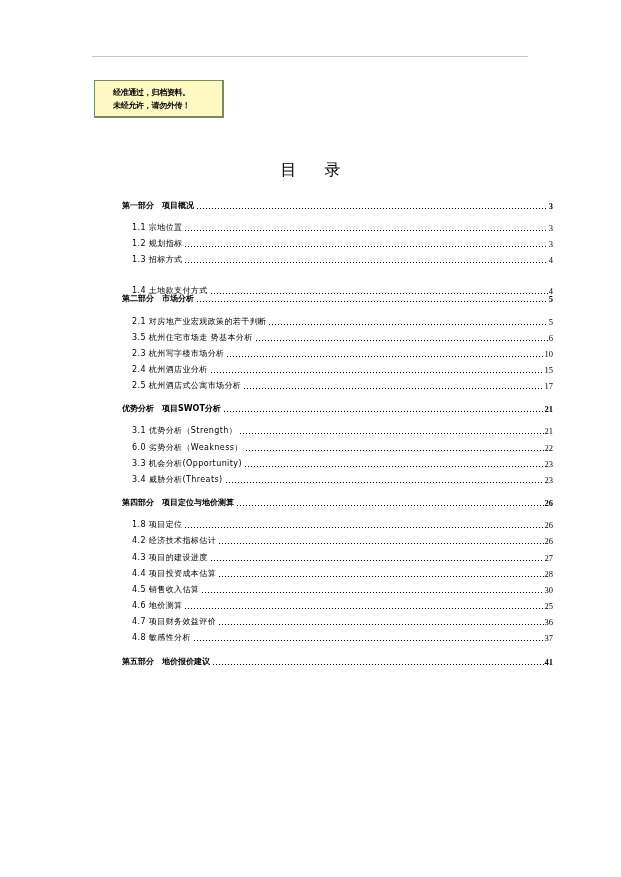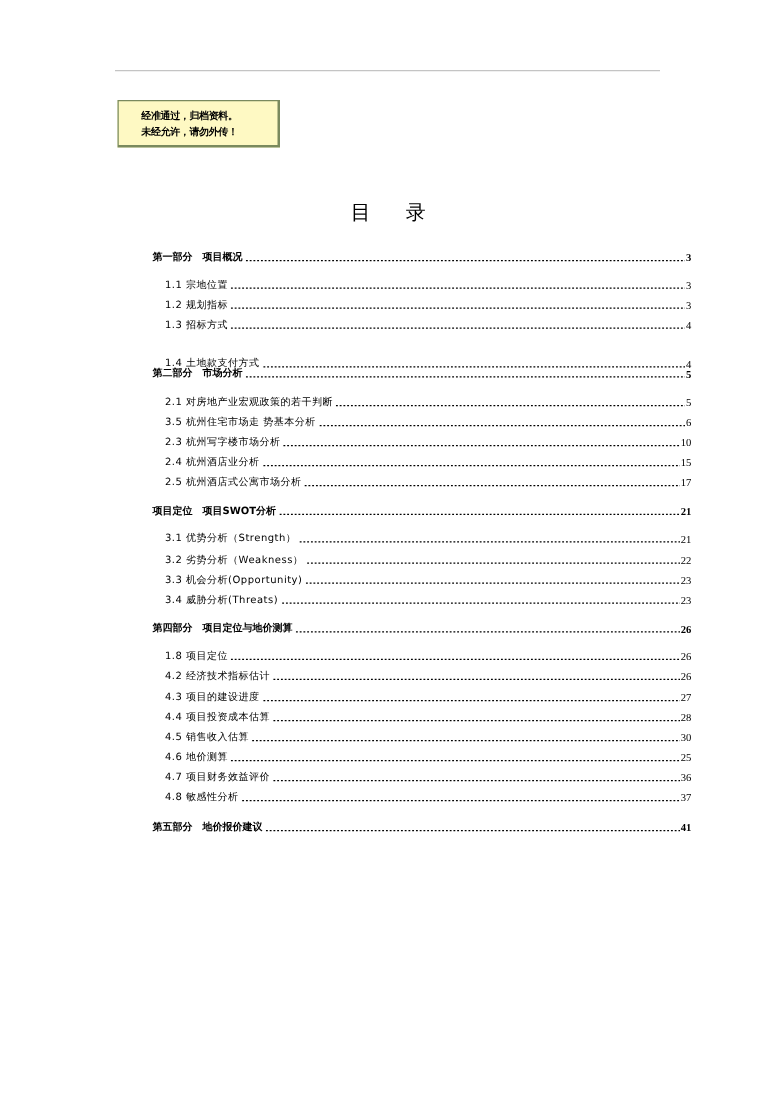--- a/index.html
+++ b/index.html
@@ -163,31 +163,31 @@
   <span class="toc-leader"></span>
   <span class="toc-page">15</span>
 </div>
 <div class="toc-row sub" style="top:379px">
   <span class="toc-label">2.5 杭州酒店式公寓市场分析</span>
   <span class="toc-leader"></span>
   <span class="toc-page">17</span>
 </div>
 
 <div class="toc-row part" style="top:402px">
-  <span class="toc-label">项目定位　项目SWOT分析</span>
+  <span class="toc-label">优势分析　项目SWOT分析</span>
   <span class="toc-leader"></span>
   <span class="toc-page">21</span>
 </div>
 <div class="toc-row sub" style="top:424px">
   <span class="toc-label">3.1 优势分析（Strength）</span>
   <span class="toc-leader"></span>
   <span class="toc-page">21</span>
 </div>
 <div class="toc-row sub" style="top:441px">
-  <span class="toc-label">3.2 劣势分析（Weakness）</span>
+  <span class="toc-label">6.0 劣势分析（Weakness）</span>
   <span class="toc-leader"></span>
   <span class="toc-page">22</span>
 </div>
 <div class="toc-row sub" style="top:457px">
   <span class="toc-label">3.3 机会分析(Opportunity)</span>
   <span class="toc-leader"></span>
   <span class="toc-page">23</span>
 </div>
 <div class="toc-row sub" style="top:473px">
   <span class="toc-label">3.4 威胁分析(Threats)</span>

